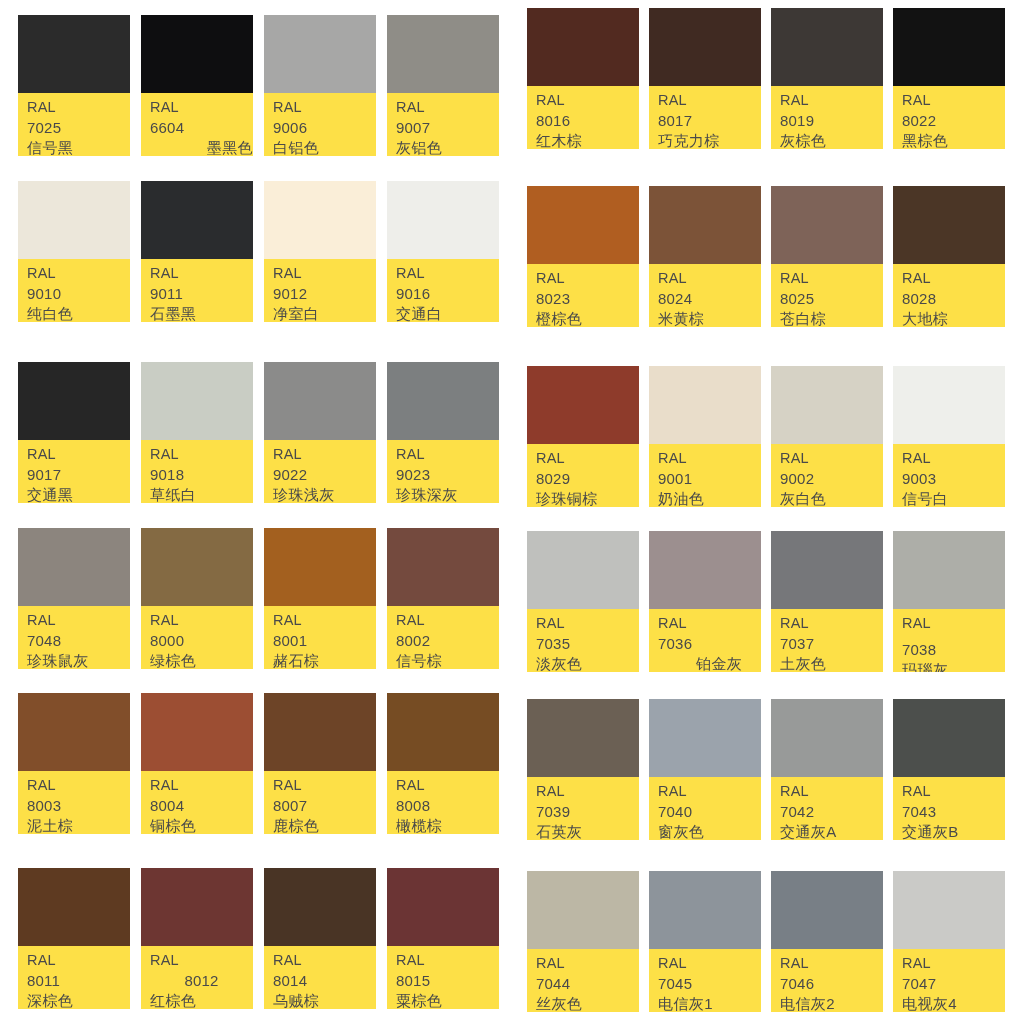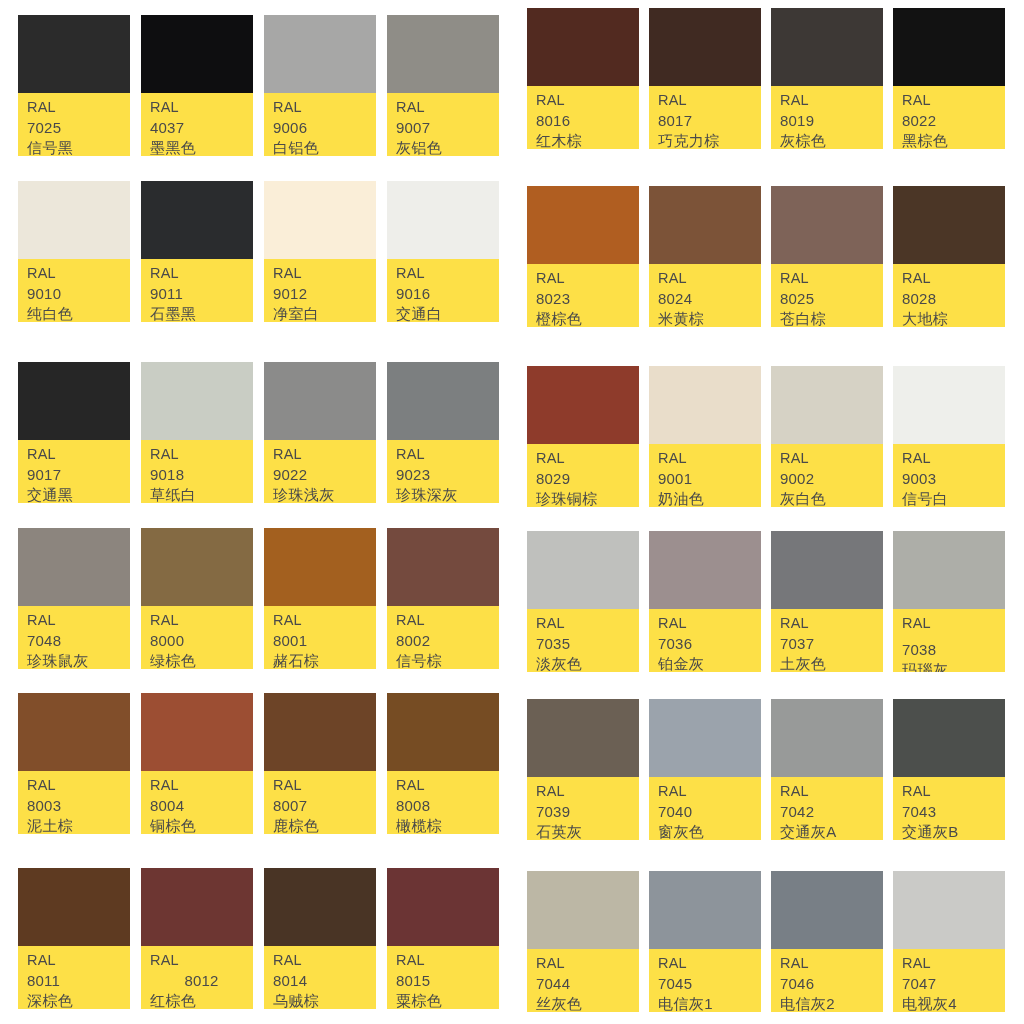--- a/index.html
+++ b/index.html
@@ -65,22 +65,22 @@
         <div class="swatch-meta">
           <span class="meta-line meta-brand" style="color: rgb(74, 74, 74);">RAL</span>
           <span class="meta-line meta-code" style="color: rgb(74, 74, 74);">7025</span>
           <span class="meta-line meta-name" style="color: rgb(74, 74, 74);">信号黑</span>
         </div>
       </div>
       <div class="swatch-card" style="left: 141px; top: 15px; width: 112px; height: 141px; background: rgb(255, 255, 255);">
         <div class="swatch-chip" title="#0e0e10" style="height: 78px; background: rgb(14, 14, 16);"></div>
         <div class="swatch-meta">
           <span class="meta-line meta-brand" style="color: rgb(74, 74, 74);">RAL</span>
-          <span class="meta-line meta-code" style="color: rgb(74, 74, 74);">4037</span>
-          <span class="meta-line meta-name" style="color: rgb(74, 74, 74);">墨黑色</span>
+          <span class="meta-line meta-code" style="color: rgb(74, 74, 74);">6604</span>
+          <span class="meta-line meta-name" style="color: rgb(74, 74, 74); text-align: right;">墨黑色</span>
         </div>
       </div>
       <div class="swatch-card" style="left: 264px; top: 15px; width: 112px; height: 141px; background: rgb(255, 255, 255);">
         <div class="swatch-chip" title="#a7a7a6" style="height: 78px; background: rgb(167, 167, 166);"></div>
         <div class="swatch-meta">
           <span class="meta-line meta-brand" style="color: rgb(74, 74, 74);">RAL</span>
           <span class="meta-line meta-code" style="color: rgb(74, 74, 74);">9006</span>
           <span class="meta-line meta-name" style="color: rgb(74, 74, 74);">白铝色</span>
         </div>
       </div>
@@ -356,21 +356,21 @@
           <span class="meta-line meta-brand" style="color: rgb(74, 74, 74);">RAL</span>
           <span class="meta-line meta-code" style="color: rgb(74, 74, 74);">7035</span>
           <span class="meta-line meta-name" style="color: rgb(74, 74, 74);">淡灰色</span>
         </div>
       </div>
       <div class="swatch-card" style="left: 649px; top: 531px; width: 112px; height: 141px; background: rgb(255, 255, 255);">
         <div class="swatch-chip" title="#9c8f8f" style="height: 78px; background: rgb(156, 143, 143);"></div>
         <div class="swatch-meta">
           <span class="meta-line meta-brand" style="color: rgb(74, 74, 74);">RAL</span>
           <span class="meta-line meta-code" style="color: rgb(74, 74, 74);">7036</span>
-          <span class="meta-line meta-name" style="color: rgb(74, 74, 74);">铂金灰</span>
+          <span class="meta-line meta-name" style="color: rgb(74, 74, 74); margin-left: 38px;">铂金灰</span>
         </div>
       </div>
       <div class="swatch-card" style="left: 771px; top: 531px; width: 112px; height: 141px; background: rgb(255, 255, 255);">
         <div class="swatch-chip" title="#76777a" style="height: 78px; background: rgb(118, 119, 122);"></div>
         <div class="swatch-meta">
           <span class="meta-line meta-brand" style="color: rgb(74, 74, 74);">RAL</span>
           <span class="meta-line meta-code" style="color: rgb(74, 74, 74);">7037</span>
           <span class="meta-line meta-name" style="color: rgb(74, 74, 74);">土灰色</span>
         </div>
       </div>

